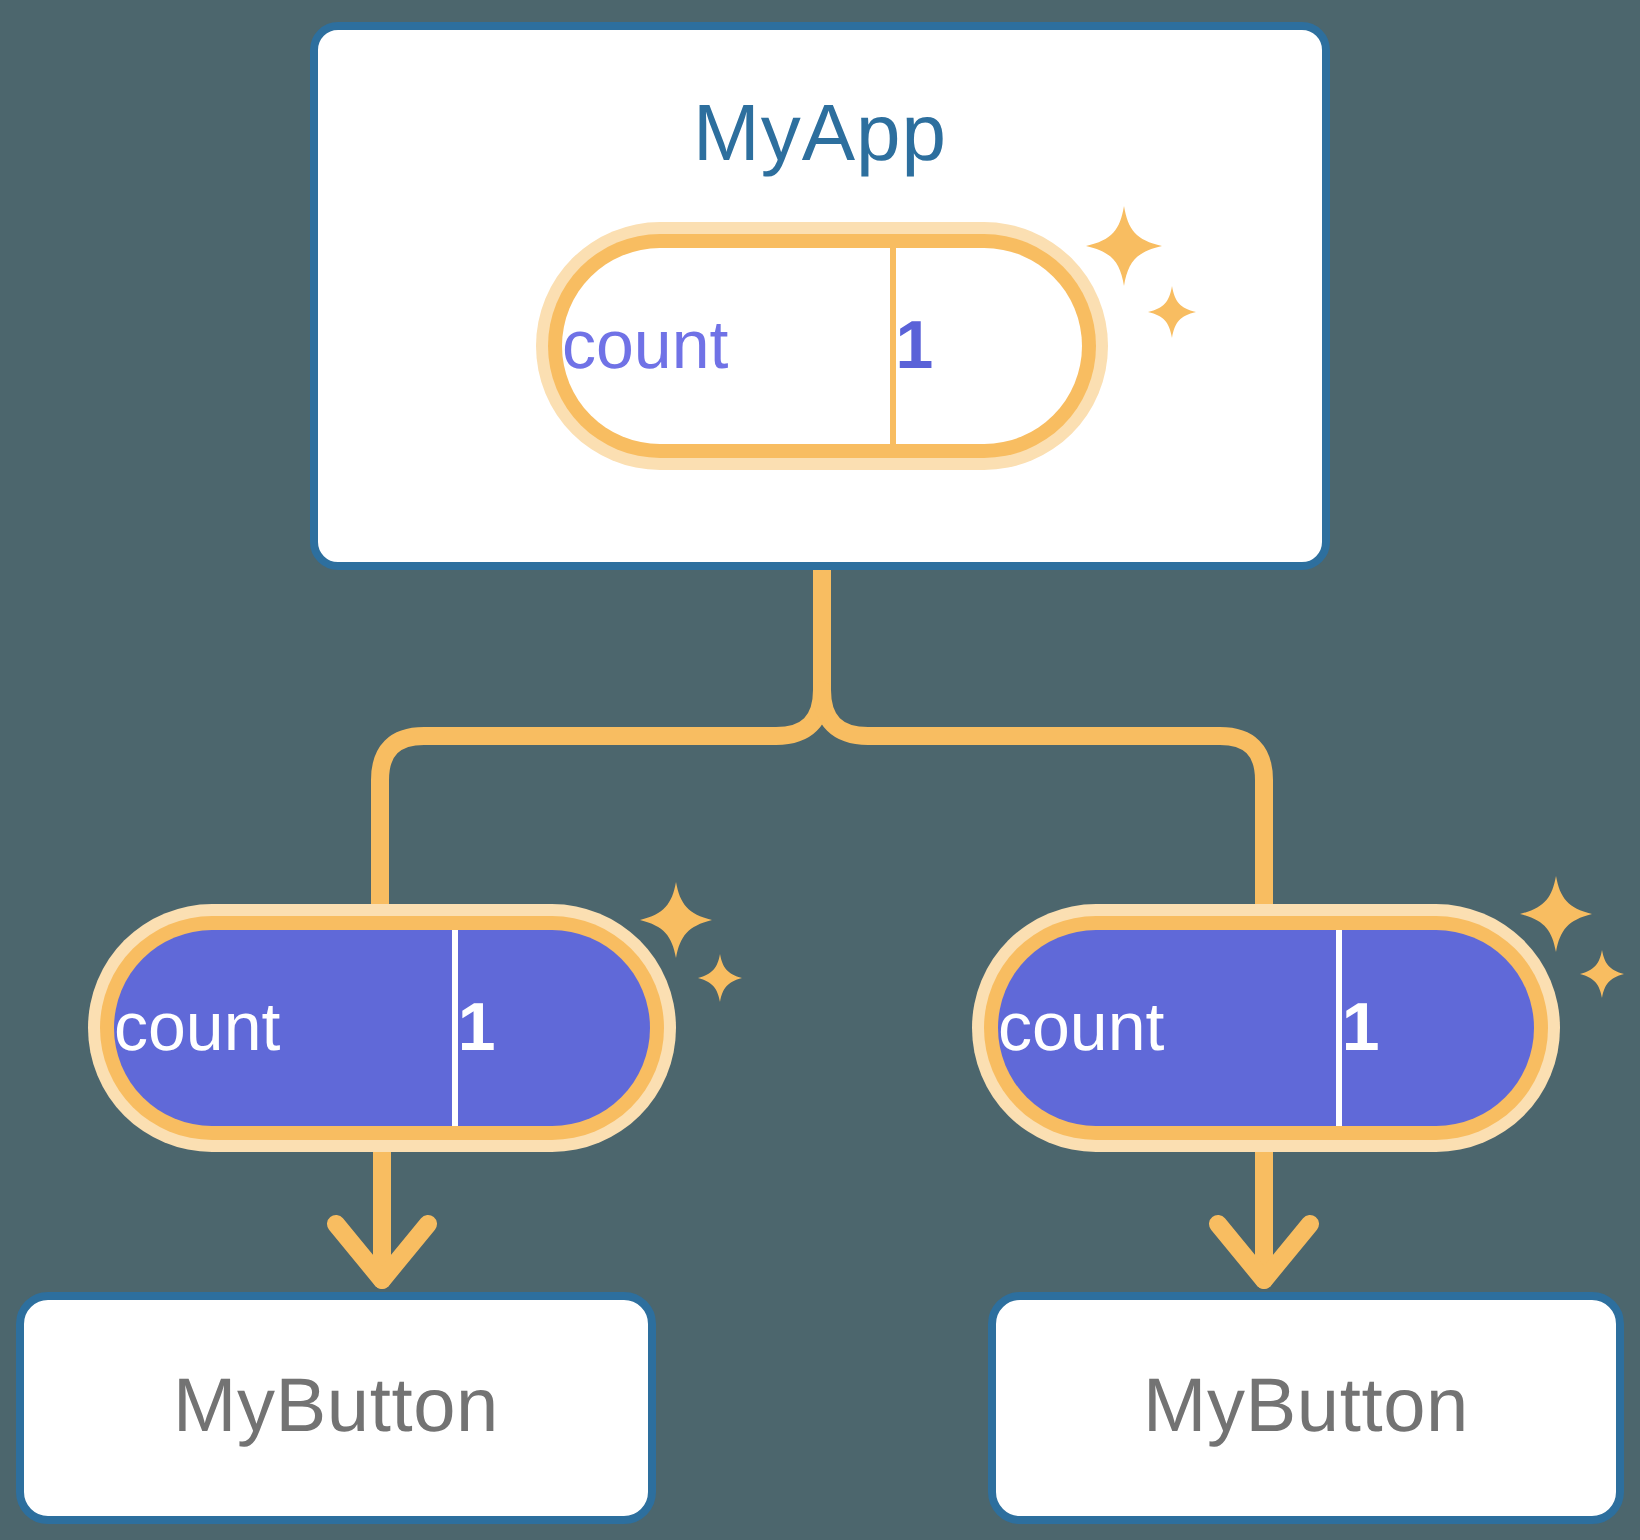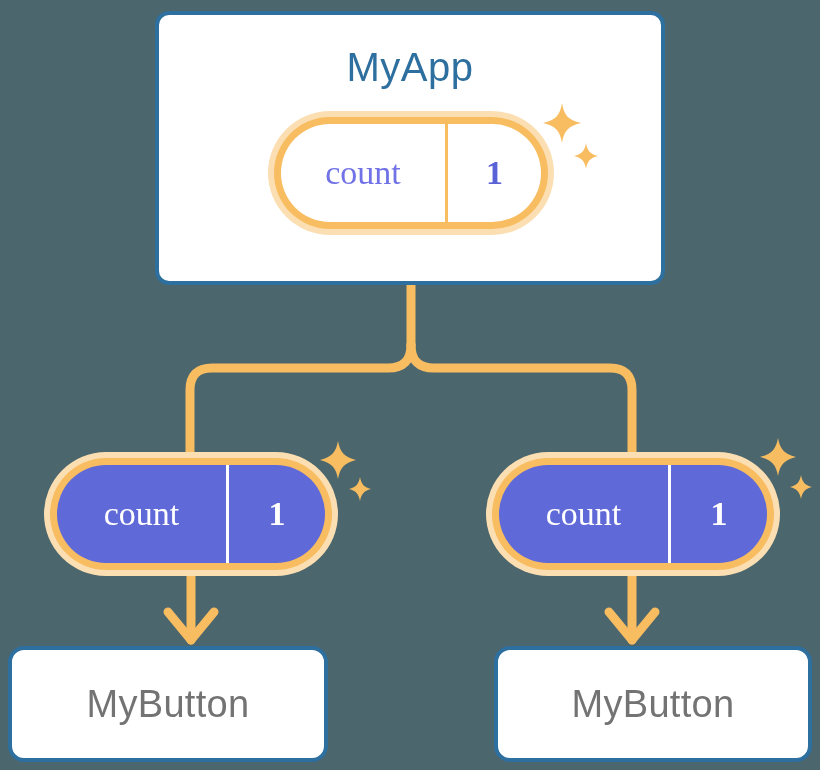--- a/index.html
+++ b/index.html
@@ -107,24 +107,23 @@
     height: 100%;
     border-radius: 999px;
     display: flex;
     align-items: center;
     overflow: hidden;
   }
 
   .pill-cell {
     display: flex;
     align-items: center;
-    justify-content: center;
+    justify-content: flex-start;
     height: 100%;
     box-sizing: border-box;
-    font-family: Liberation Serif, serif;
   }
   .pill-cell.key { flex: 0 0 63%; }
   .pill-cell.val { flex: 1 1 auto; }
 
   .pill-divider {
     flex: 0 0 3px;
     align-self: stretch;
   }
 
   

